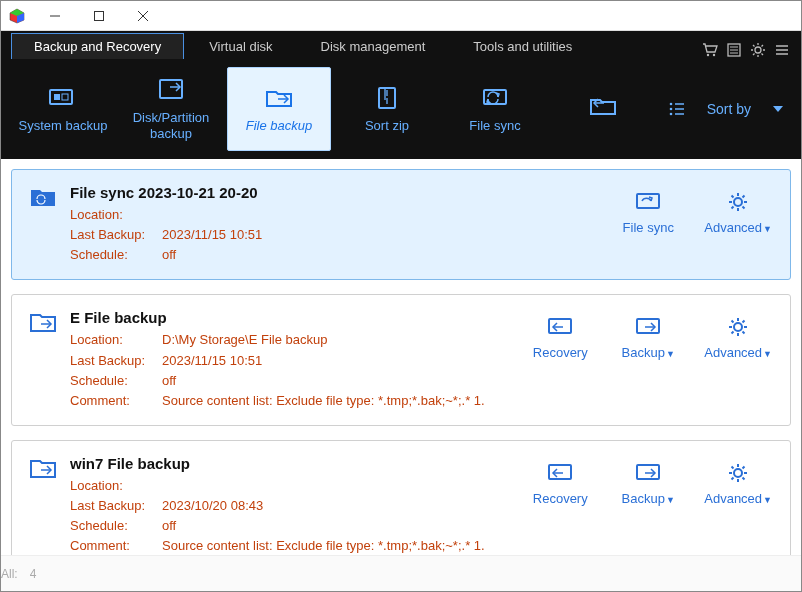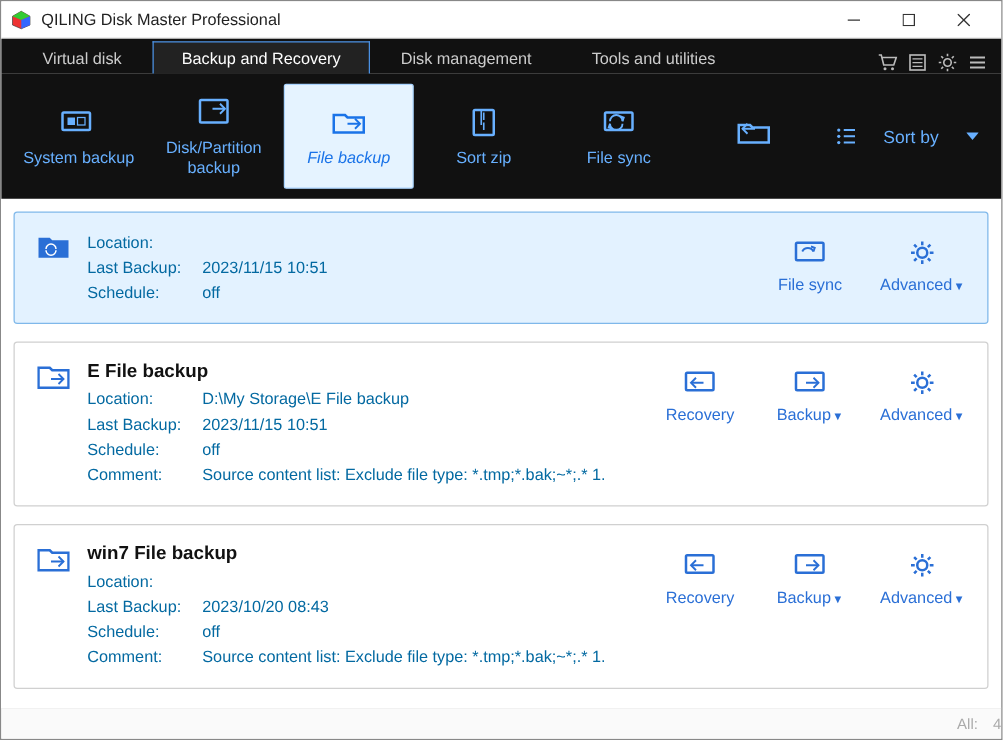--- a/index.html
+++ b/index.html
@@ -30,45 +30,44 @@
 .toolbar .tspacer { flex: 1; }
 .sortby { display: flex; align-items: center; color: #68b0ff; font-size: 14px; cursor: pointer; gap: 22px; padding-right: 8px; }
 
 
 .content { flex: 1; background: #fff; padding: 10px; overflow-y: auto; }
 .task { border: 1px solid #d0d0d0; border-radius: 3px; padding: 14px 18px; margin-bottom: 14px; display: flex; position: relative; }
 .task.selected { background: #e3f2ff; border: 1px solid #7fb8ea; }
 .task .taskicon { width: 30px; margin-right: 10px; padding-top: 2px; }
 .task .taskbody { flex: 1; }
 .task .taskname { font-size: 15px; font-weight: bold; color: #111; margin-bottom: 4px; }
-.task .row { display: flex; font-size: 13px; color: #0369a1; line-height: 1.55; }
+.task .row { display: flex; font-size: 13px; color: #c2410c; line-height: 1.55; }
 .task .row .k { width: 92px; }
 .task .row .v { flex: 1; }
 .task .actions { display: flex; gap: 24px; align-items: flex-start; padding-top: 6px; }
 .task .actbtn { display: flex; flex-direction: column; align-items: center; cursor: pointer; color: #2a6fd6; font-size: 13px; min-width: 64px; }
 .task .actbtn .aicon { width: 28px; height: 24px; margin-bottom: 6px; display: flex; align-items: center; justify-content: center; }
 .caret { font-size: 9px; margin-left: 1px; }
 
 
-.footer { height: 25px; background: #fafafa; border-top: 1px solid #eee; font-size: 12px; color: #aaa; display: flex; align-items: center; justify-content: flex-end; gap: 12px; }
+.footer { height: 36px; background: #fafafa; border-top: 1px solid #eee; font-size: 12px; color: #aaa; display: flex; align-items: center; justify-content: flex-start; gap: 12px; }
 
 svg { display: block; }
 </style>
 </head>
 <body>
 
 <div class="titlebar">
   <span class="logo">
     <svg viewBox="0 0 16 16">
         <polygon points="8,1 15,5 15,12 8,15 1,12 1,5" fill="#e33" stroke="#333" stroke-width="0.5"></polygon>
         <polygon points="8,1 15,5 8,8 1,5" fill="#3c3"></polygon>
         <polygon points="8,8 15,5 15,12 8,15" fill="#36f"></polygon>
       </svg>
   </span>
-  <span class="title">QILING Disk Master Professional</span>
   <div class="winbtns">
     <div class="winbtn">
         <svg viewBox="0 0 10 10">
           <line x1="0" y1="5" x2="10" y2="5" stroke="#333" stroke-width="1"></line>
         </svg>
       </div>
     <div class="winbtn">
         <svg viewBox="0 0 10 10">
           <rect x="0.5" y="0.5" width="9" height="9" fill="none" stroke="#333" stroke-width="1"></rect>
         </svg>
@@ -76,25 +75,25 @@
     <div class="winbtn">
         <svg viewBox="0 0 10 10">
           <line x1="0" y1="0" x2="10" y2="10" stroke="#333" stroke-width="1"></line>
           <line x1="10" y1="0" x2="0" y2="10" stroke="#333" stroke-width="1"></line>
         </svg>
       </div>
   </div>
 </div>
 
 <div class="tabbar">
+  <div class="tab active">
+      <span>Backup and Recovery</span>
+    </div>
   <div class="tab">
       <span>Virtual disk</span>
-    </div>
-  <div class="tab active">
-      <span>Backup and Recovery</span>
     </div>
   <div class="tab">
       <span>Disk management</span>
     </div>
   <div class="tab">
       <span>Tools and utilities</span>
     </div>
   <div class="spacer"></div>
   <div class="tabicons">
     <div class="ticon">
@@ -211,20 +210,21 @@
 <div class="content">
 
   <div class="task selected">
     <div class="taskicon">
       <svg width="26" height="22" viewBox="0 0 26 22">
           <path d="M1 4 L1 20 L25 20 L25 6 L12 6 L10 4 Z" fill="#2a6fd6"></path>
           <path d="M7 13a4 4 0 0 1 8 0M15 14a4 4 0 0 1-8 0" fill="none" stroke="#fff" stroke-width="1.2"></path>
         </svg>
     </div>
     <div class="taskbody">
+      <div class="taskname">File sync 2023-10-21 20-20</div>
       <div class="row">
           <span class="k">Location:</span>
         </div>
       <div class="row">
           <span class="k">Last Backup:</span>
           <span class="v">2023/11/15 10:51</span>
         </div>
       <div class="row">
           <span class="k">Schedule:</span>
           <span class="v">off</span>

